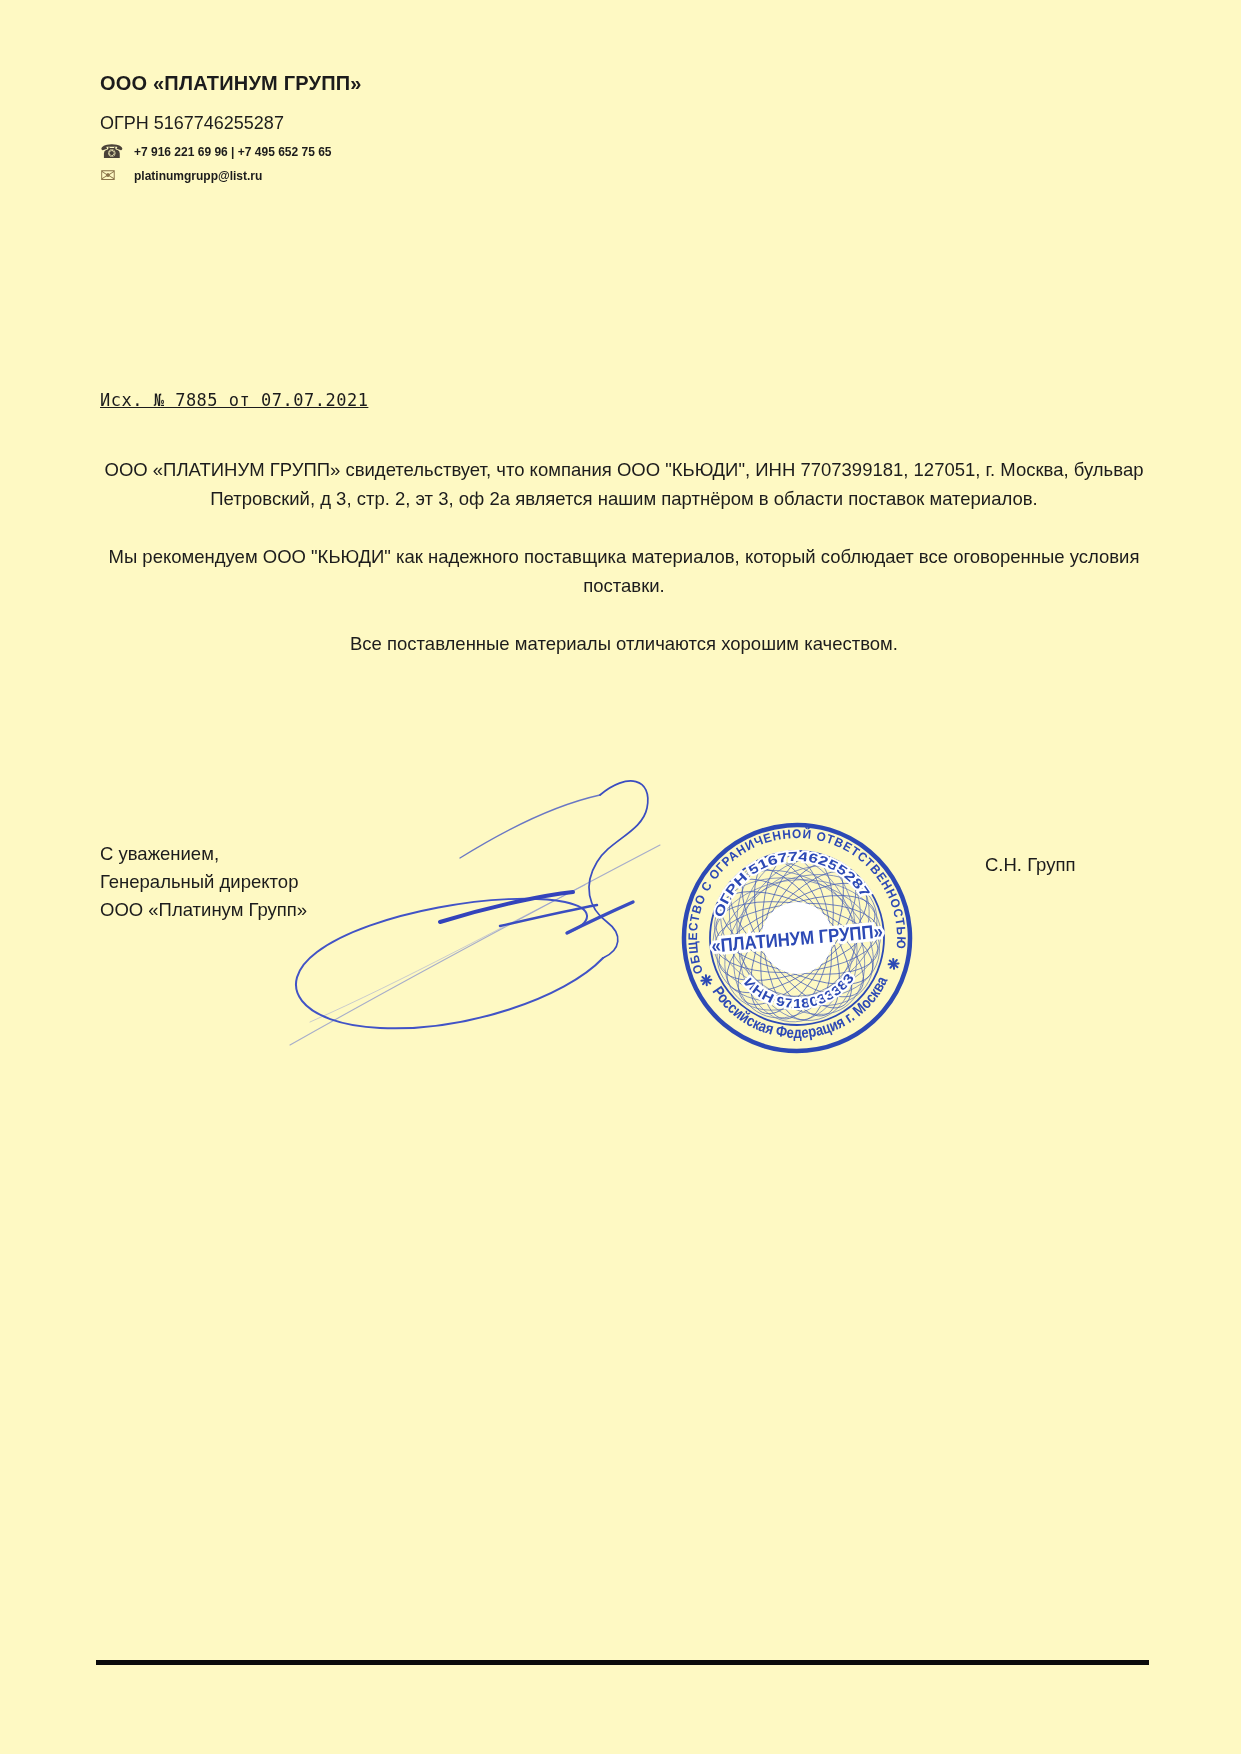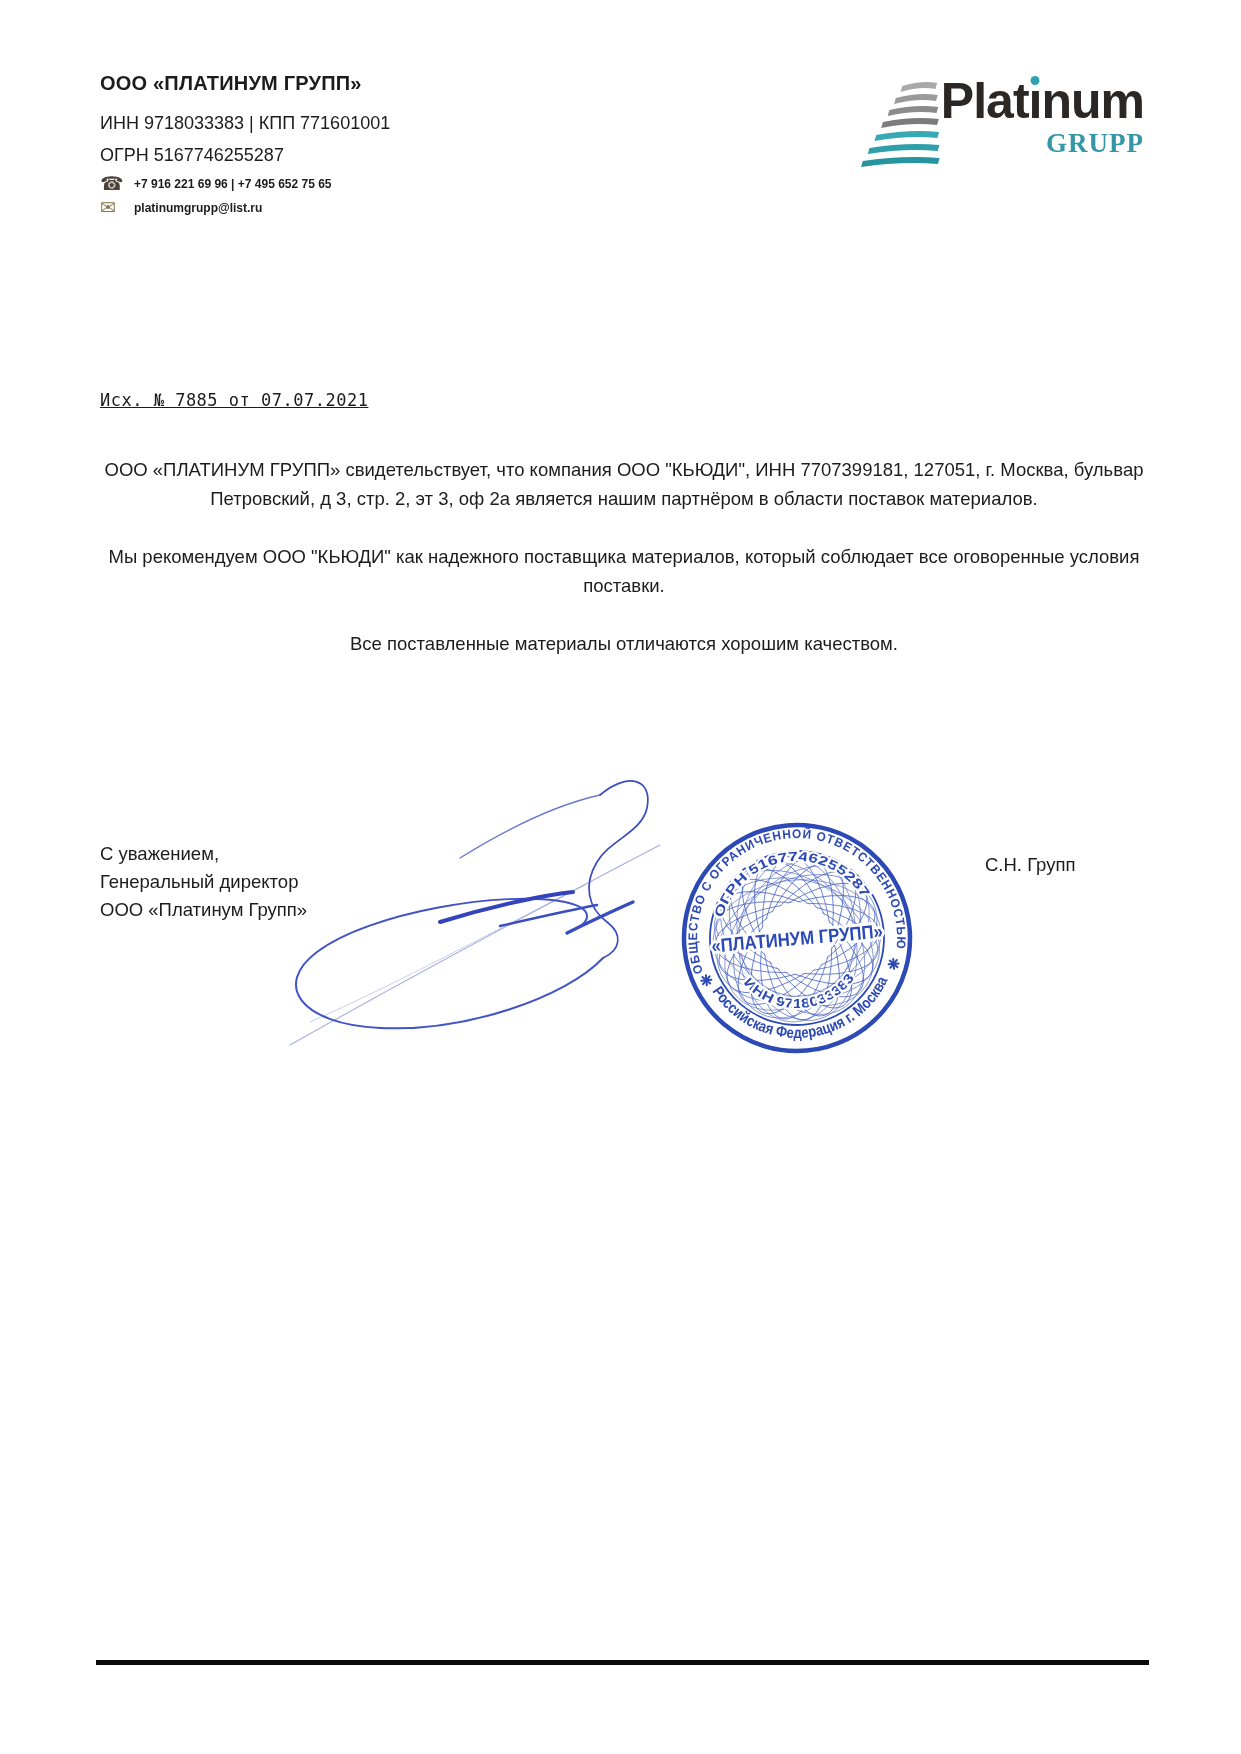--- a/index.html
+++ b/index.html
@@ -1,17 +1,17 @@
 <!DOCTYPE html>
 <html lang="ru"><head>
 <meta charset="utf-8">
 <style>
   html,body{margin:0;padding:0;background:#e8e8e8;}
   .page{
-    position:relative;width:1241px;height:1754px;background:#ffffff;
+    position:relative;width:1241px;height:1754px;background:#fef9c3;
     margin:0 auto;overflow:hidden;
     font-family:"Liberation Sans",sans-serif;color:#1c1c1c;
   }
   
   .header{position:absolute;left:100px;top:72px;width:620px;}
   .company-title{font-size:20px;font-weight:700;letter-spacing:.2px;margin-bottom:12px;}
   .company-line{font-size:18px;line-height:32px;}
   .contact-row{display:flex;align-items:center;height:23px;margin-top:1px;}
   .contact-icon{width:34px;font-size:19px;line-height:20px;}
   .phone-glyph{color:#4a4238;}
@@ -45,47 +45,31 @@
   .signature-svg{position:absolute;left:255px;top:750px;}
   .footer-rule{position:absolute;left:96px;top:1660px;width:1053px;height:5px;background:#0b0b0b;}
 </style>
 </head>
 <body>
 
 <div class="page">
 
   <div class="header">
     <div class="company-title">ООО «ПЛАТИНУМ ГРУПП»</div>
-    <div class="company-line">ИНН 9718033383 | КПП 771601001</div>
     <div class="company-line">ОГРН 5167746255287</div>
     <div class="contact-row">
       <span class="contact-icon phone-glyph">☎</span>
       <span class="contact-text">+7 916 221 69 96 | +7 495 652 75 65</span>
     </div>
     <div class="contact-row">
       <span class="contact-icon mail-glyph">✉</span>
       <span class="contact-text">platinumgrupp@list.ru</span>
     </div>
   </div>
 
-  <div class="logo">
-    <svg class="logo-mark" width="84" height="96" viewBox="0 0 84 96">
-      <g transform="skewX(-16) translate(24,0)">
-        <path d="M22,6  Q40,0 56,3  L56,9  Q40,6 22,12 Z" fill="#a9a9a9"></path>
-        <path d="M19,18 Q40,12 60,15 L60,21 Q40,18 19,24 Z" fill="#9a9a9a"></path>
-        <path d="M16,30 Q40,24 64,27 L64,33 Q40,30 16,36 Z" fill="#8b8b8b"></path>
-        <path d="M13,42 Q40,36 68,39 L68,45 Q40,42 13,48 Z" fill="#7c7c7c"></path>
-        <path d="M10,55 Q42,49 72,52 L72,58 Q42,55 10,61 Z" fill="#37a9b4"></path>
-        <path d="M7,68  Q42,62 76,65 L76,71 Q42,68 7,74  Z" fill="#2f9faa"></path>
-        <path d="M4,81  Q42,75 80,78 L80,84 Q42,81 4,87  Z" fill="#27959f"></path>
-      </g>
-    </svg>
-    <div class="logo-word"><span>Plat</span><span class="iwrap"><span>ı</span><span class="idot"></span></span><span>num</span></div>
-    <div class="logo-sub">GRUPP</div>
-  </div>
 
   <div class="ref-line">Исх. № 7885 от 07.07.2021</div>
 
   <div class="body-text">
     <p>ООО «ПЛАТИНУМ ГРУПП» свидетельствует, что компания ООО "КЬЮДИ", ИНН 7707399181, 127051, г. Москва, бульвар Петровский, д 3, стр. 2, эт 3, оф 2а является нашим партнёром в области поставок материалов.</p>
     <p>Мы рекомендуем ООО "КЬЮДИ" как надежного поставщика материалов, который соблюдает все оговоренные условия поставки.</p>
     <p>Все поставленные материалы отличаются хорошим качеством.</p>
   </div>
 
   <div class="closing">

